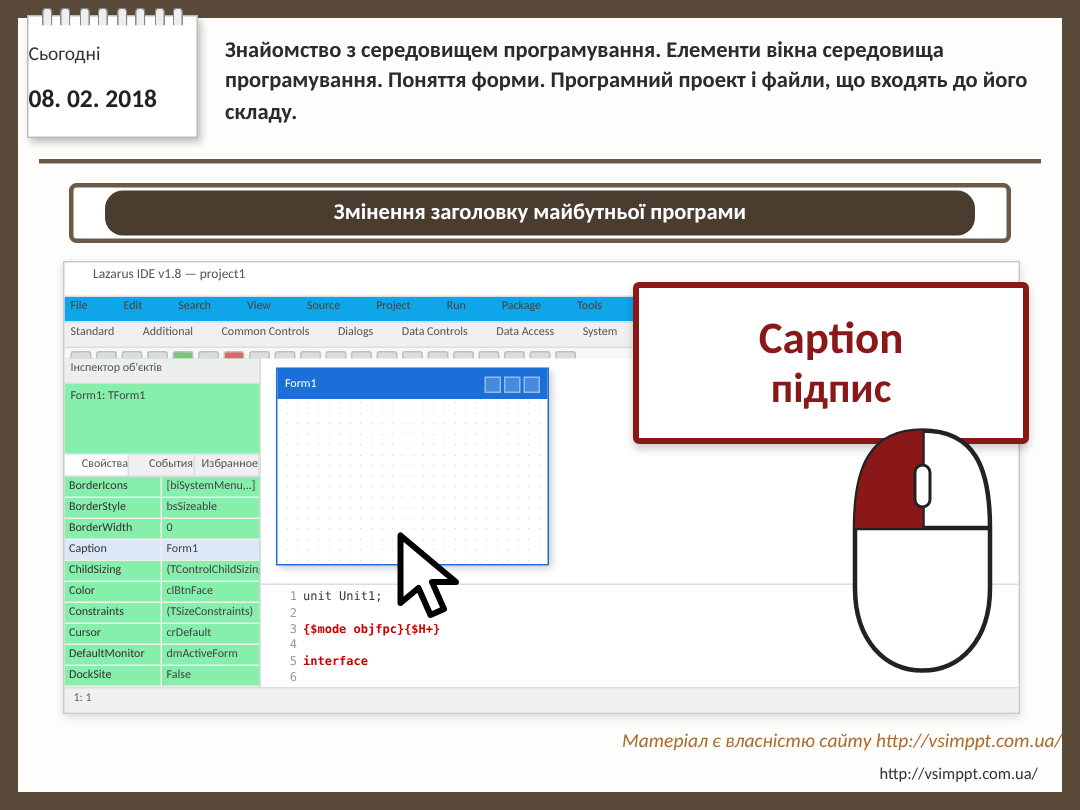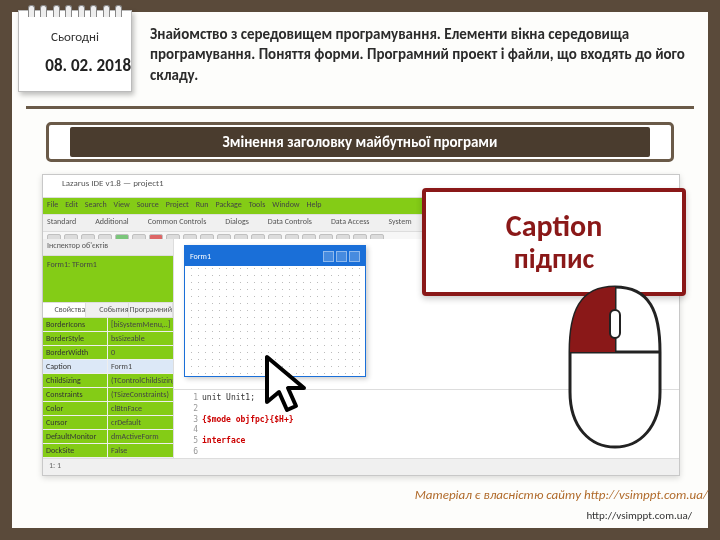--- a/index.html
+++ b/index.html
@@ -1,39 +1,39 @@
 <!DOCTYPE html>
 <html><head>
 <meta charset="utf-8">
 <style>
   html,body{margin:0;padding:0;width:720px;height:540px;font-family:Calibri,Arial,sans-serif;background:#fff}
   .page{position:relative;width:720px;height:540px;box-sizing:border-box;border:12px solid #5a4a3a;background:#fdfdfb}
   
   .datecard{position:absolute;left:6px;top:-2px;width:112px;height:80px;background:#fff;border:1px solid #bbb;box-shadow:2px 3px 5px rgba(0,0,0,.25)}
   .spiral{position:absolute;left:0;right:0;top:-6px;height:12px;display:flex;justify-content:space-around;padding:0 6px}
   .spiral span{display:block;width:5px;height:11px;border:1px solid #888;border-bottom:none;border-radius:3px 3px 0 0;background:#eee}
-  .datecard .lbl{position:absolute;top:18px;width:100%;text-align:center;font-size:13px;color:#333}
-  .datecard .dt{position:absolute;top:44px;width:100%;text-align:right;font-weight:700;font-size:17px;color:#222}
+  .datecard .lbl{position:absolute;top:18px;width:100%;text-align:left;font-size:13px;color:#333}
+  .datecard .dt{position:absolute;top:44px;width:100%;text-align:left;font-weight:700;font-size:17px;color:#222}
   .title{position:absolute;left:138px;right:14px;top:12px;font-size:15px;font-weight:700;color:#2b2b2b;line-height:1.35}
   .rule{position:absolute;left:14px;right:14px;top:94px;height:3px;background:#6a5a48}
   
   .barwrap{position:absolute;left:34px;right:34px;top:110px;height:40px}
   .bar-outer{position:absolute;inset:0;border:3px solid #6a5a48;border-radius:5px;background:#fff}
-  .bar-inner{position:absolute;left:24px;right:24px;top:5px;bottom:5px;background:#4a3c2e;border-radius:2px;color:#fff;display:flex;align-items:center;justify-content:center;font-size:15px;font-weight:700}
+  .bar-inner{position:absolute;left:24px;right:24px;top:5px;bottom:5px;background:#4a3c2e;border-radius:12px;color:#fff;display:flex;align-items:center;justify-content:center;font-size:15px;font-weight:700}
   
   .ide{position:absolute;left:30px;top:162px;width:636px;height:300px;border:1px solid #c8c8c8;background:#f4f4f4;box-shadow:0 2px 6px rgba(0,0,0,.15);overflow:hidden;font-size:9px;color:#555}
   .ide .titlebar{height:18px;background:#fff;border-bottom:1px solid #ddd;padding:2px 19px;font-size:9px;color:#555}
-  .ide .menubar{height:14px;background:#84cc16;border-bottom:1px solid #e0e0e0;padding:1px 4px;display:flex;gap:7px;font-size:8px;color:#444}
+  .ide .menubar{height:14px;background:#0ea5e9;border-bottom:1px solid #e0e0e0;padding:1px 4px;display:flex;gap:24px;font-size:8px;color:#444}
   .ide .tabbar{height:14px;background:#f0f0f0;border-bottom:1px solid #ddd;padding:1px 4px;display:flex;gap:19px;font-size:8px;color:#555}
   .ide .toolbar{height:18px;background:#f7f7f7;border-bottom:1px solid #ddd;display:flex;align-items:center;gap:3px;padding:0 4px}
   .ide .toolbar i{width:12px;height:12px;background:#dcdcdc;border:1px solid #c0c0c0;border-radius:2px}
   .ide .toolbar i.g{background:#7bc67b}
   .ide .toolbar i.r{background:#d66}
   .ide .body{position:absolute;left:0;right:0;top:64px;bottom:14px;display:flex}
-  .ide .left{width:130px;border-right:1px solid #ddd;background:#84cc16;display:flex;flex-direction:column}
+  .ide .left{width:130px;border-right:1px solid #ddd;background:#86efac;display:flex;flex-direction:column}
   .ide .left .insp-title{height:14px;border-bottom:1px solid #ddd;padding:1px 4px;font-size:8px;color:#555;background:#eee}
   .ide .left .tree{height:40px;border-bottom:1px solid #ddd;padding:3px 4px;font-size:8px;color:#444}
   .ide .left .tabs{height:14px;border-bottom:1px solid #ddd;display:flex;font-size:8px}
   .ide .left .tabs span{flex:1;text-align:right;padding:1px 0;border-right:1px solid #ddd;background:#f0f0f0}
   .ide .left .tabs span.active{background:#fff}
   .ide .left .props{flex:1;overflow:hidden}
   .ide .left .props .row{display:flex;height:13px;border-bottom:1px solid #eee;font-size:8px}
   .ide .left .props .row .k{width:58px;padding:1px 3px;color:#333;border-right:1px solid #eee;overflow:hidden;white-space:nowrap}
   .ide .left .props .row .v{flex:1;padding:1px 3px;color:#444;overflow:hidden;white-space:nowrap}
   .ide .left .props .row.hl{background:#dce8f7}
@@ -141,21 +141,21 @@
 
     <div class="body">
       <div class="left">
         <div class="insp-title">Інспектор об'єктів</div>
         <div class="tree">
           <span>Form1: TForm1</span>
         </div>
         <div class="tabs">
           <span class="active">Свойства</span>
           <span>События</span>
-          <span>Програмний</span>
+          <span>Избранное</span>
         </div>
         <div class="props" id="props">
             <div class="row">
               <div class="k">BorderIcons</div>
               <div class="v">[biSystemMenu,..]</div>
             </div>
             <div class="row">
               <div class="k">BorderStyle</div>
               <div class="v">bsSizeable</div>
             </div>
@@ -165,26 +165,26 @@
             </div>
             <div class="row hl">
               <div class="k">Caption</div>
               <div class="v">Form1</div>
             </div>
             <div class="row">
               <div class="k">ChildSizing</div>
               <div class="v">(TControlChildSizing)</div>
             </div>
             <div class="row">
+              <div class="k">Color</div>
+              <div class="v">clBtnFace</div>
+            </div>
+            <div class="row">
               <div class="k">Constraints</div>
               <div class="v">(TSizeConstraints)</div>
-            </div>
-            <div class="row">
-              <div class="k">Color</div>
-              <div class="v">clBtnFace</div>
             </div>
             <div class="row">
               <div class="k">Cursor</div>
               <div class="v">crDefault</div>
             </div>
             <div class="row">
               <div class="k">DefaultMonitor</div>
               <div class="v">dmActiveForm</div>
             </div>
             <div class="row">

